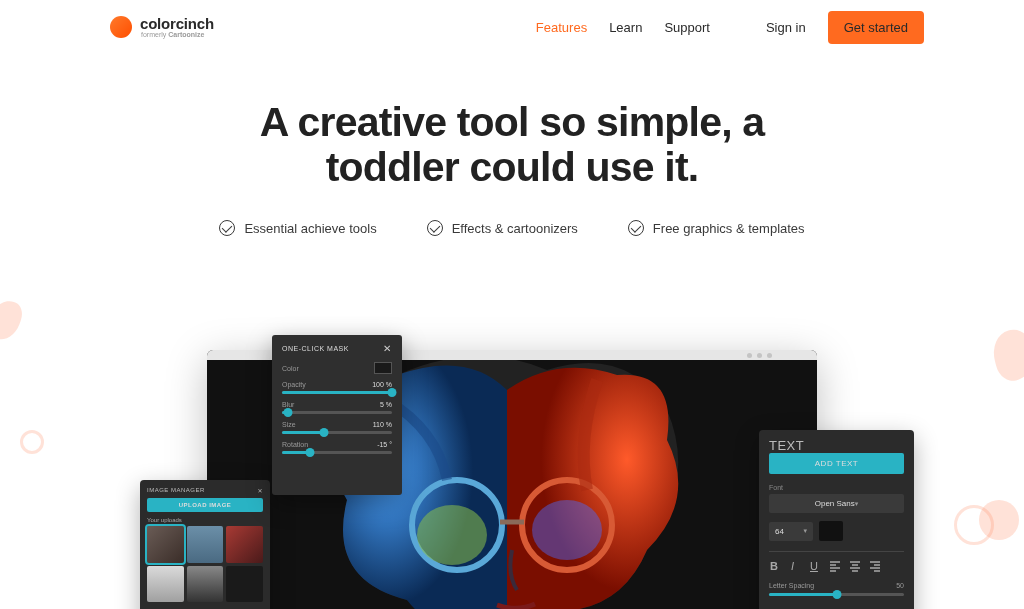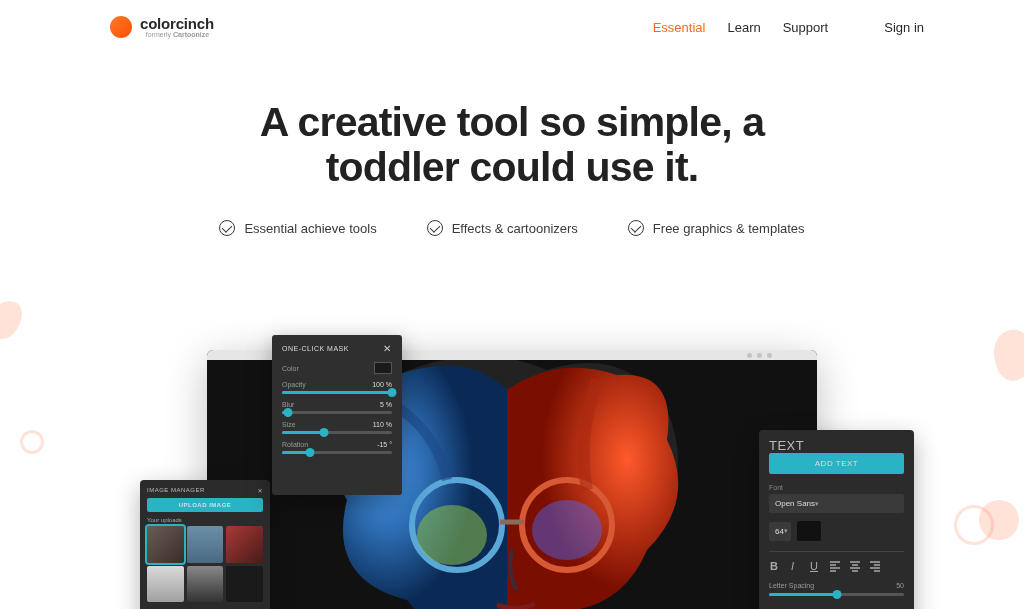--- a/index.html
+++ b/index.html
@@ -1,20 +1,20 @@
 <!DOCTYPE html>
 <html><head>
 <meta charset="utf-8">
 <style>
 * { margin: 0; padding: 0; box-sizing: border-box; }
 body { font-family: -apple-system, BlinkMacSystemFont, "Segoe UI", Helvetica, Arial, sans-serif; background: #fff; color: #2a2a2a; width: 1024px; height: 609px; overflow: hidden; position: relative; }
 
 
 .header { position: absolute; top: 0; left: 0; right: 0; height: 54px; display: flex; align-items: center; justify-content: space-between; padding: 0 100px 0 110px; }
-.logo-group { display: flex; align-items: center; gap: 8px; text-align: center; }
+.logo-group { display: flex; align-items: center; gap: 8px; }
 .logo-mark { width: 22px; height: 22px; border-radius: 50%; background: linear-gradient(135deg,#ff7a2b,#ff4e00); position: relative; }
 .logo-mark::after { content: ""; position: absolute; width: 10px; height: 10px; border-radius: 50%; background: #fff; right: -2px; bottom: -2px; box-shadow: 0 0 0 2px #fff; display:none; }
 .logo-text { display:flex; flex-direction:column; line-height:1; }
 .logo-name { font-size: 15px; font-weight: 600; letter-spacing: -0.2px; color: #2a2a2a; }
 .logo-sub { font-size: 7px; color: #9a9a9a; padding-left: 1px; }
 .logo-sub b { font-weight:600; }
 .nav { display: flex; align-items: center; gap: 22px; }
 .nav a { font-size: 13px; color: #2a2a2a; text-decoration: none; }
 .nav a.active { color: #ff6a1f; }
 .nav .spacer { width: 12px; }
@@ -71,24 +71,24 @@
 .swatch { width:18px; height:12px; background:#1a1a1a; border:1px solid #555; }
 .slider { position:relative; height:3px; background:#555; border-radius:2px; margin-top:3px; }
 .slider .fill { position:absolute; height:100%; background:#29b3c4; border-radius:2px; }
 .slider .knob { position:absolute; width:9px; height:9px; background:#29b3c4; border-radius:50%; top:-3px; transform:translateX(-50%); }
 
 
 .panel-text { position:absolute; right:110px; top:430px; width:155px; height:210px; background:#2b2b2b; border-radius:4px; box-shadow:0 8px 24px rgba(0,0,0,0.3); padding:8px 10px; color:#ddd; font-size:8px; }
 .panel-text .title { color:#bbb; font-size:13px; letter-spacing:0.5px; margin-bottom:0; }
 .btn-addtext { background:#29b3c4; text-align:center; padding:6px 0; border-radius:2px; font-size:8px; font-weight:400; letter-spacing:0.5px; }
 .field-label { color:#888; font-size:7px; margin-top:10px; margin-bottom:3px; }
-.select { background:#3a3a3a; padding:5px 6px; border-radius:2px; font-size:8px; color:#ddd; display:flex; justify-content:flex-start; align-items:center; }
+.select { background:#3a3a3a; padding:5px 6px; border-radius:2px; font-size:8px; color:#ddd; display:flex; justify-content:center; align-items:center; }
 .chev { font-size:7px; color:#999; }
 .size-row { display:flex; gap:6px; align-items:center; margin-top:8px; }
-.size-box { background:#3a3a3a; padding:5px 6px; border-radius:2px; font-size:8px; width:22px; display:flex; justify-content:space-between; }
+.size-box { background:#3a3a3a; padding:5px 6px; border-radius:2px; font-size:8px; width:44px; display:flex; justify-content:space-between; }
 .swatch2 { width:24px; height:20px; background:#111; border-radius:2px; }
 .icon-row { display:flex; gap:8px; margin-top:10px; padding-top:8px; border-top:1px solid #444; }
 .ticon { width:12px; height:12px; opacity:0.7; }
 .ls-row { display:flex; justify-content:space-between; align-items:center; margin-top:10px; font-size:7px; color:#999; }
 </style>
 </head>
 <body>
 
 <div class="blob b1"></div>
 <div class="blob b2"></div>
@@ -98,25 +98,26 @@
 
 <header class="header">
   <div class="logo-group">
     <div class="logo-mark"></div>
     <div class="logo-text">
       <span class="logo-name">colorcinch</span>
       <span class="logo-sub"><span>formerly </span><b>Cartoonize</b></span>
     </div>
   </div>
   <nav class="nav">
-    <a href="#" class="active">Essential</a>
+    <a href="#" class="active">Features</a>
     <a href="#">Learn</a>
     <a href="#">Support</a>
     <span class="spacer"></span>
     <a href="#">Sign in</a>
+    <a href="#" class="cta">Get started</a>
   </nav>
 </header>
 
 <section class="hero">
   <h1>
     <span>A creative tool so simple, a</span><br>
     <span>toddler could use it.</span>
   </h1>
   <div class="checks">
     <div class="check">

